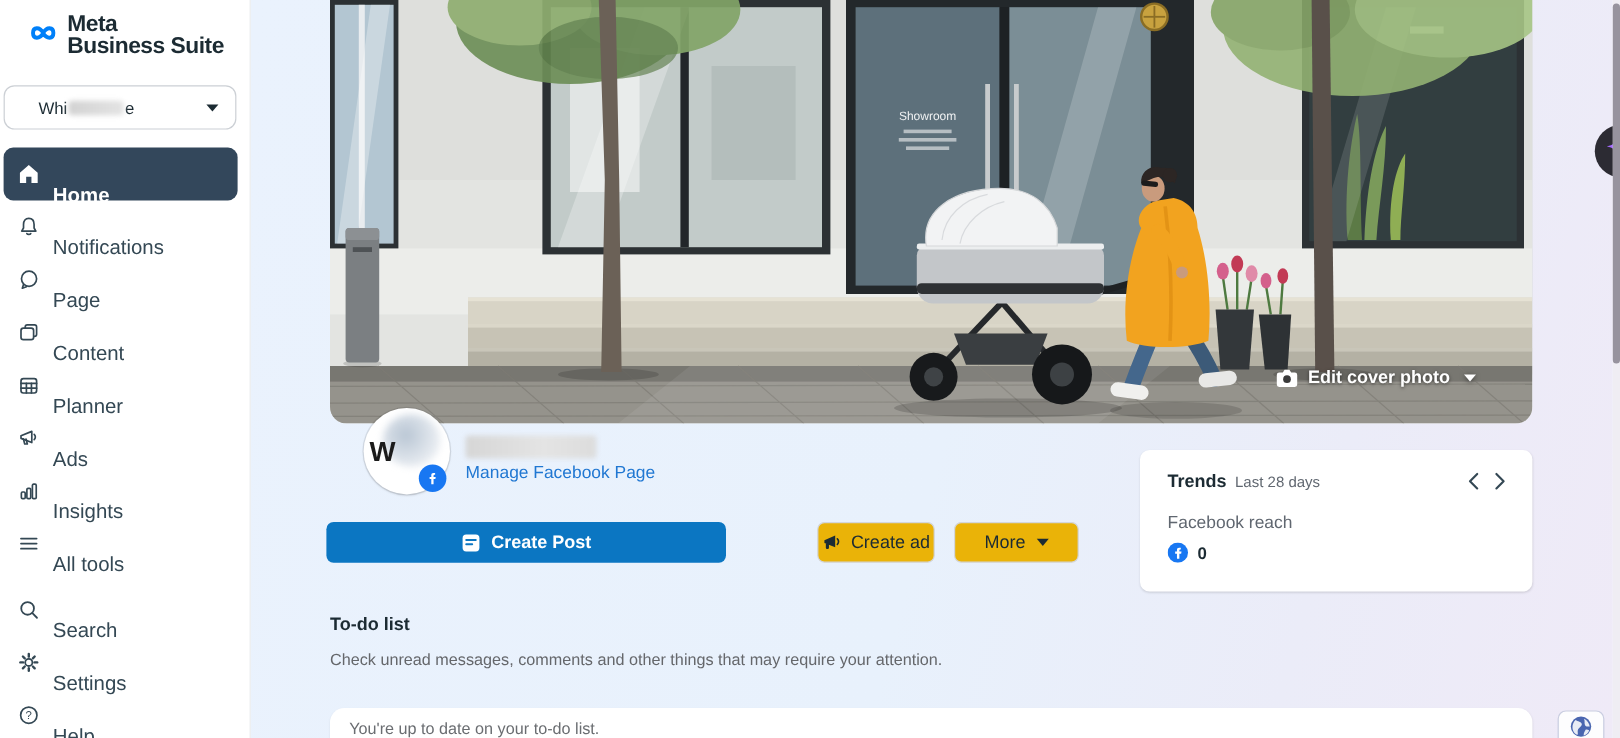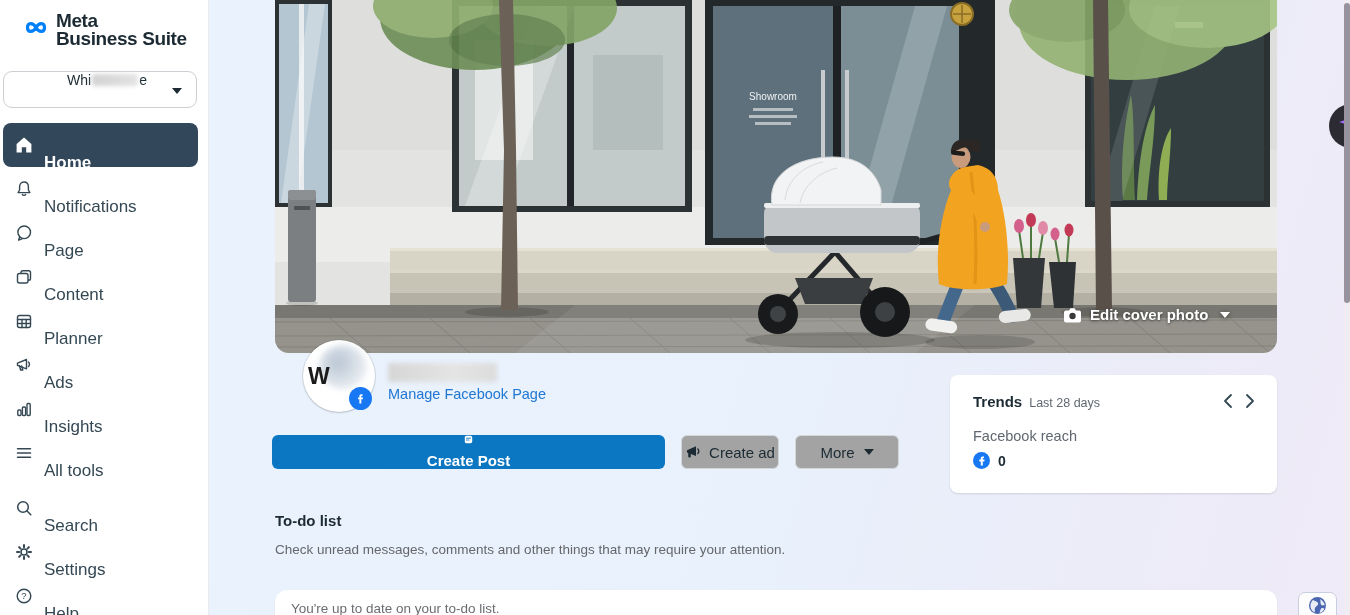--- a/index.html
+++ b/index.html
@@ -17,21 +17,21 @@
   .sidebar{
     position:absolute;left:0;top:0;width:208px;height:615px;background:#ffffff;
     border-right:1px solid #e9ebee;z-index:3;
   }
   .brand{position:absolute;left:24px;top:12px;display:flex;align-items:flex-start;}
   .brand .logo{margin-top:6px;}
   .brand-text{margin-left:5px;line-height:18px;font-weight:bold;font-size:19px;letter-spacing:-0.4px;color:#1c2b33;}
   .page-dropdown{
     position:absolute;left:3px;top:71px;width:194px;height:37px;background:#fff;
     border:1px solid #ccd0d5;border-radius:9px;display:flex;align-items:center;
-    box-sizing:border-box;padding:0 14px 0 28px;cursor:pointer;flex-direction:column;
+    box-sizing:border-box;padding:0 14px 0 28px;cursor:pointer;
   }
   .page-dropdown .pd-text{font-size:14px;color:#1c2b33;display:flex;align-items:center;}
   .blurred-chip{display:inline-block;width:46px;height:12px;margin:0 1px;border-radius:3px;
     background:linear-gradient(90deg,#d2d2d2,#e3e3e3);filter:blur(2px);}
   .caret{width:0;height:0;border-left:5px solid transparent;border-right:5px solid transparent;
     border-top:6px solid #1c2b33;margin-left:auto;}
   .nav{position:absolute;left:0;top:123px;width:208px;}
   .nav-item{
     height:44px;display:flex;align-items:center;margin:0 10px 0 3px;border-radius:8px;
     padding-left:11px;cursor:pointer;box-sizing:border-box;
@@ -72,22 +72,22 @@
   .name-blur{
     position:absolute;left:388px;top:363px;width:109px;height:19px;border-radius:3px;
     background:linear-gradient(90deg,#d6d6d6,#e4e4e4 60%,#dcdcdc);filter:blur(2px);z-index:2;
   }
   .manage-link{
     position:absolute;left:388px;top:386px;font-size:14.5px;color:#2077d2;cursor:pointer;z-index:2;
   }
   
   .btn{position:absolute;top:435px;height:34px;border-radius:6px;display:flex;align-items:center;
     justify-content:center;font-size:15px;cursor:pointer;box-sizing:border-box;z-index:2;}
-  .btn-primary{left:272px;width:393px;background:#0b76c2;color:#fff;font-weight:600;gap:8px;flex-direction:column;}
-  .btn-secondary{background:#a3a3a3;border:1px solid #d3d6db;color:#1c2b33;font-weight:500;gap:7px;}
+  .btn-primary{left:272px;width:333px;background:#0b76c2;color:#fff;font-weight:600;gap:8px;}
+  .btn-secondary{background:#eab308;border:1px solid #d3d6db;color:#1c2b33;font-weight:500;gap:7px;}
   .btn-create-ad{left:681px;width:98px;}
   .btn-more{left:795px;width:104px;}
   .btn .caret-d{width:0;height:0;border-left:5px solid transparent;border-right:5px solid transparent;
     border-top:6px solid #1c2b33;margin-left:2px;}
   
   .trends{
     position:absolute;left:950px;top:375px;width:327px;height:118px;background:#fff;
     border-radius:8px;box-shadow:0 1px 2px rgba(0,0,0,.12);z-index:2;box-sizing:border-box;
     padding:18px 20px 0 23px;
   }

